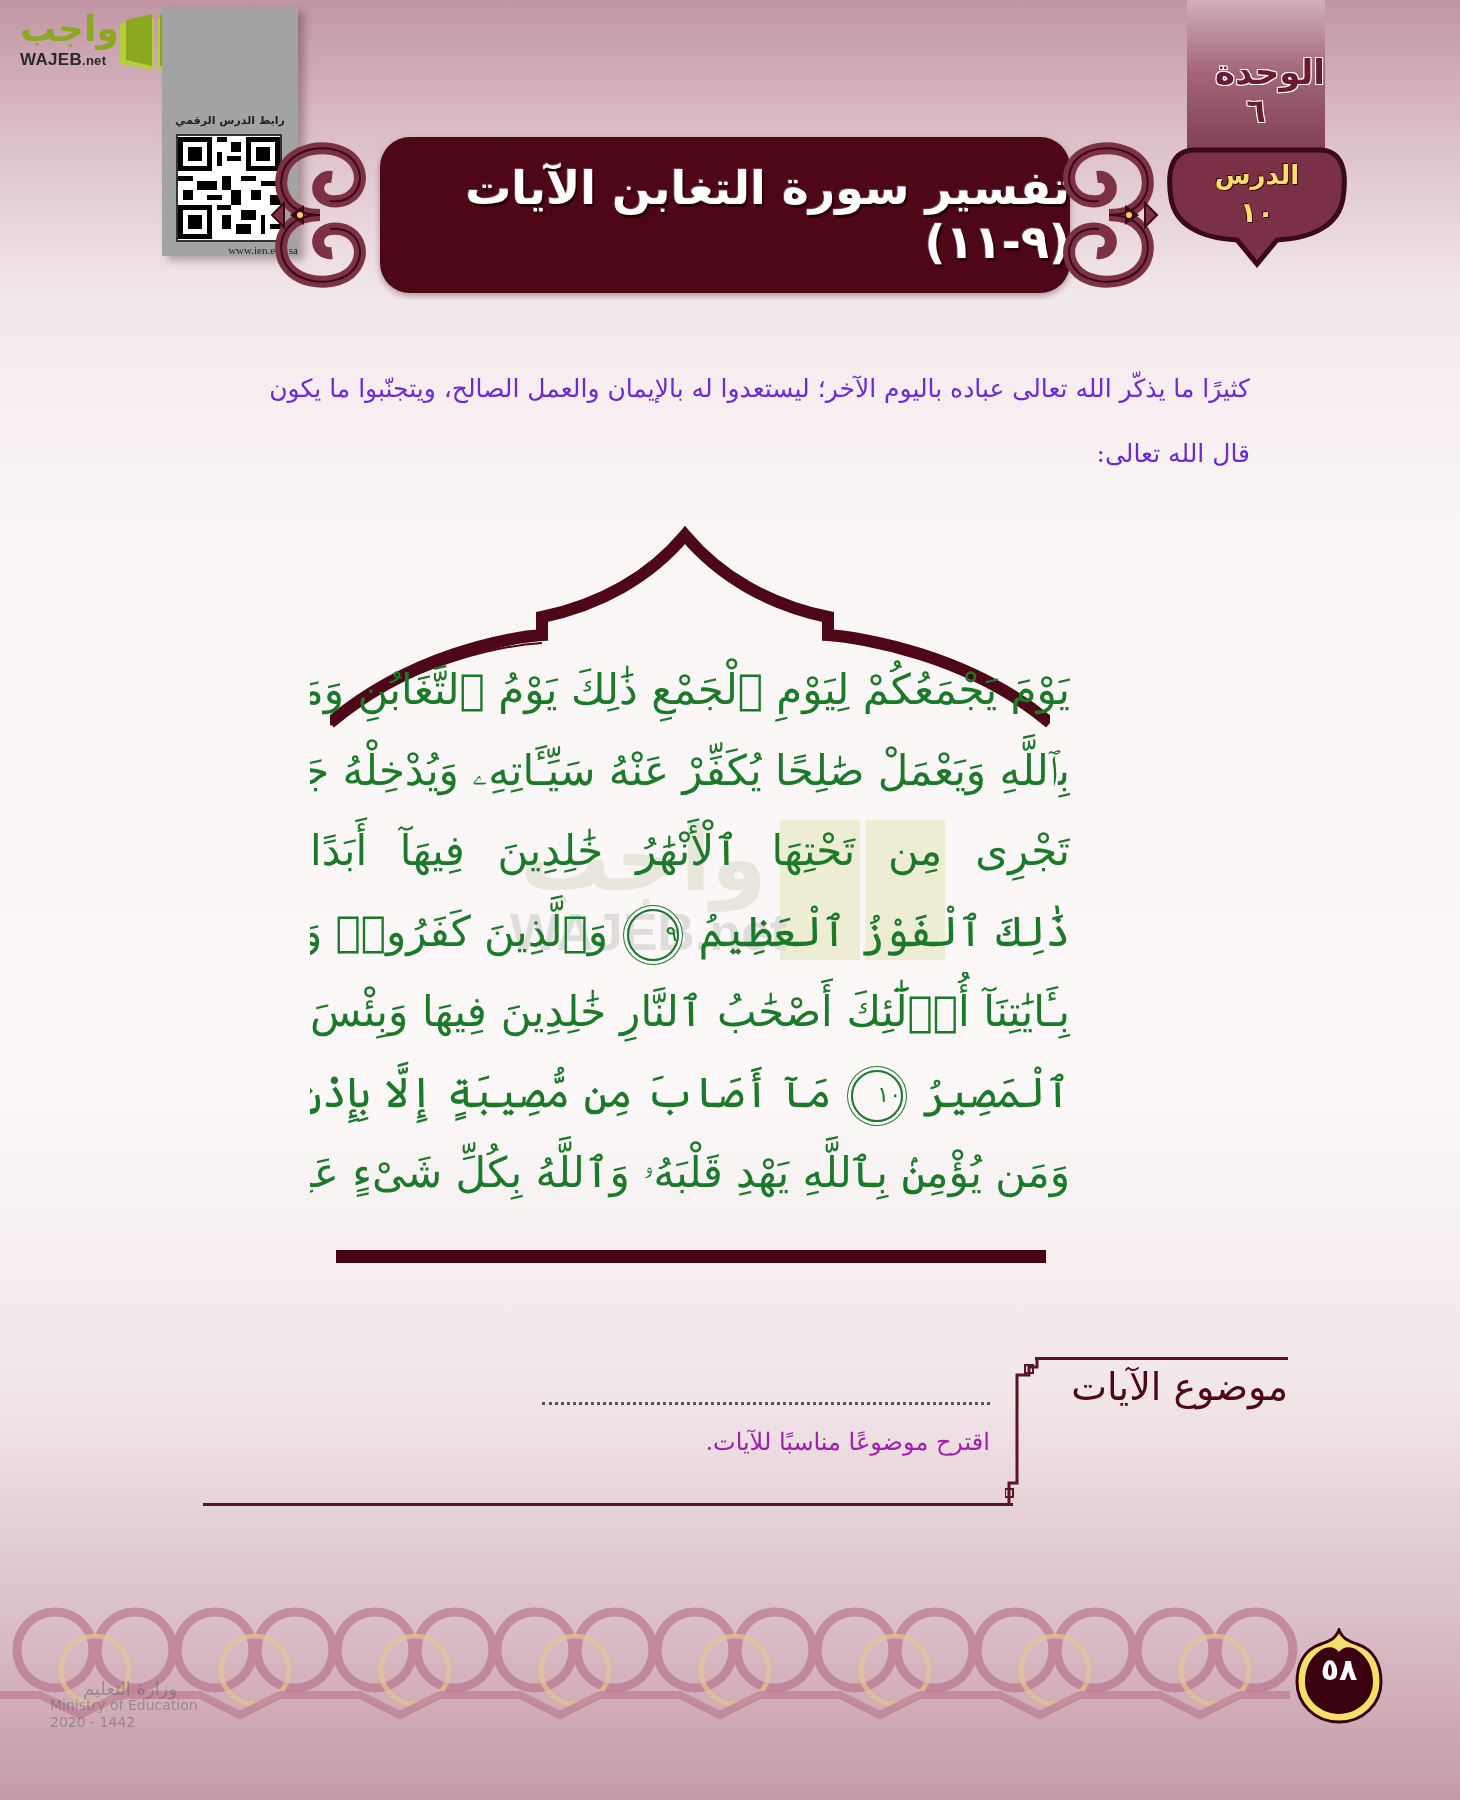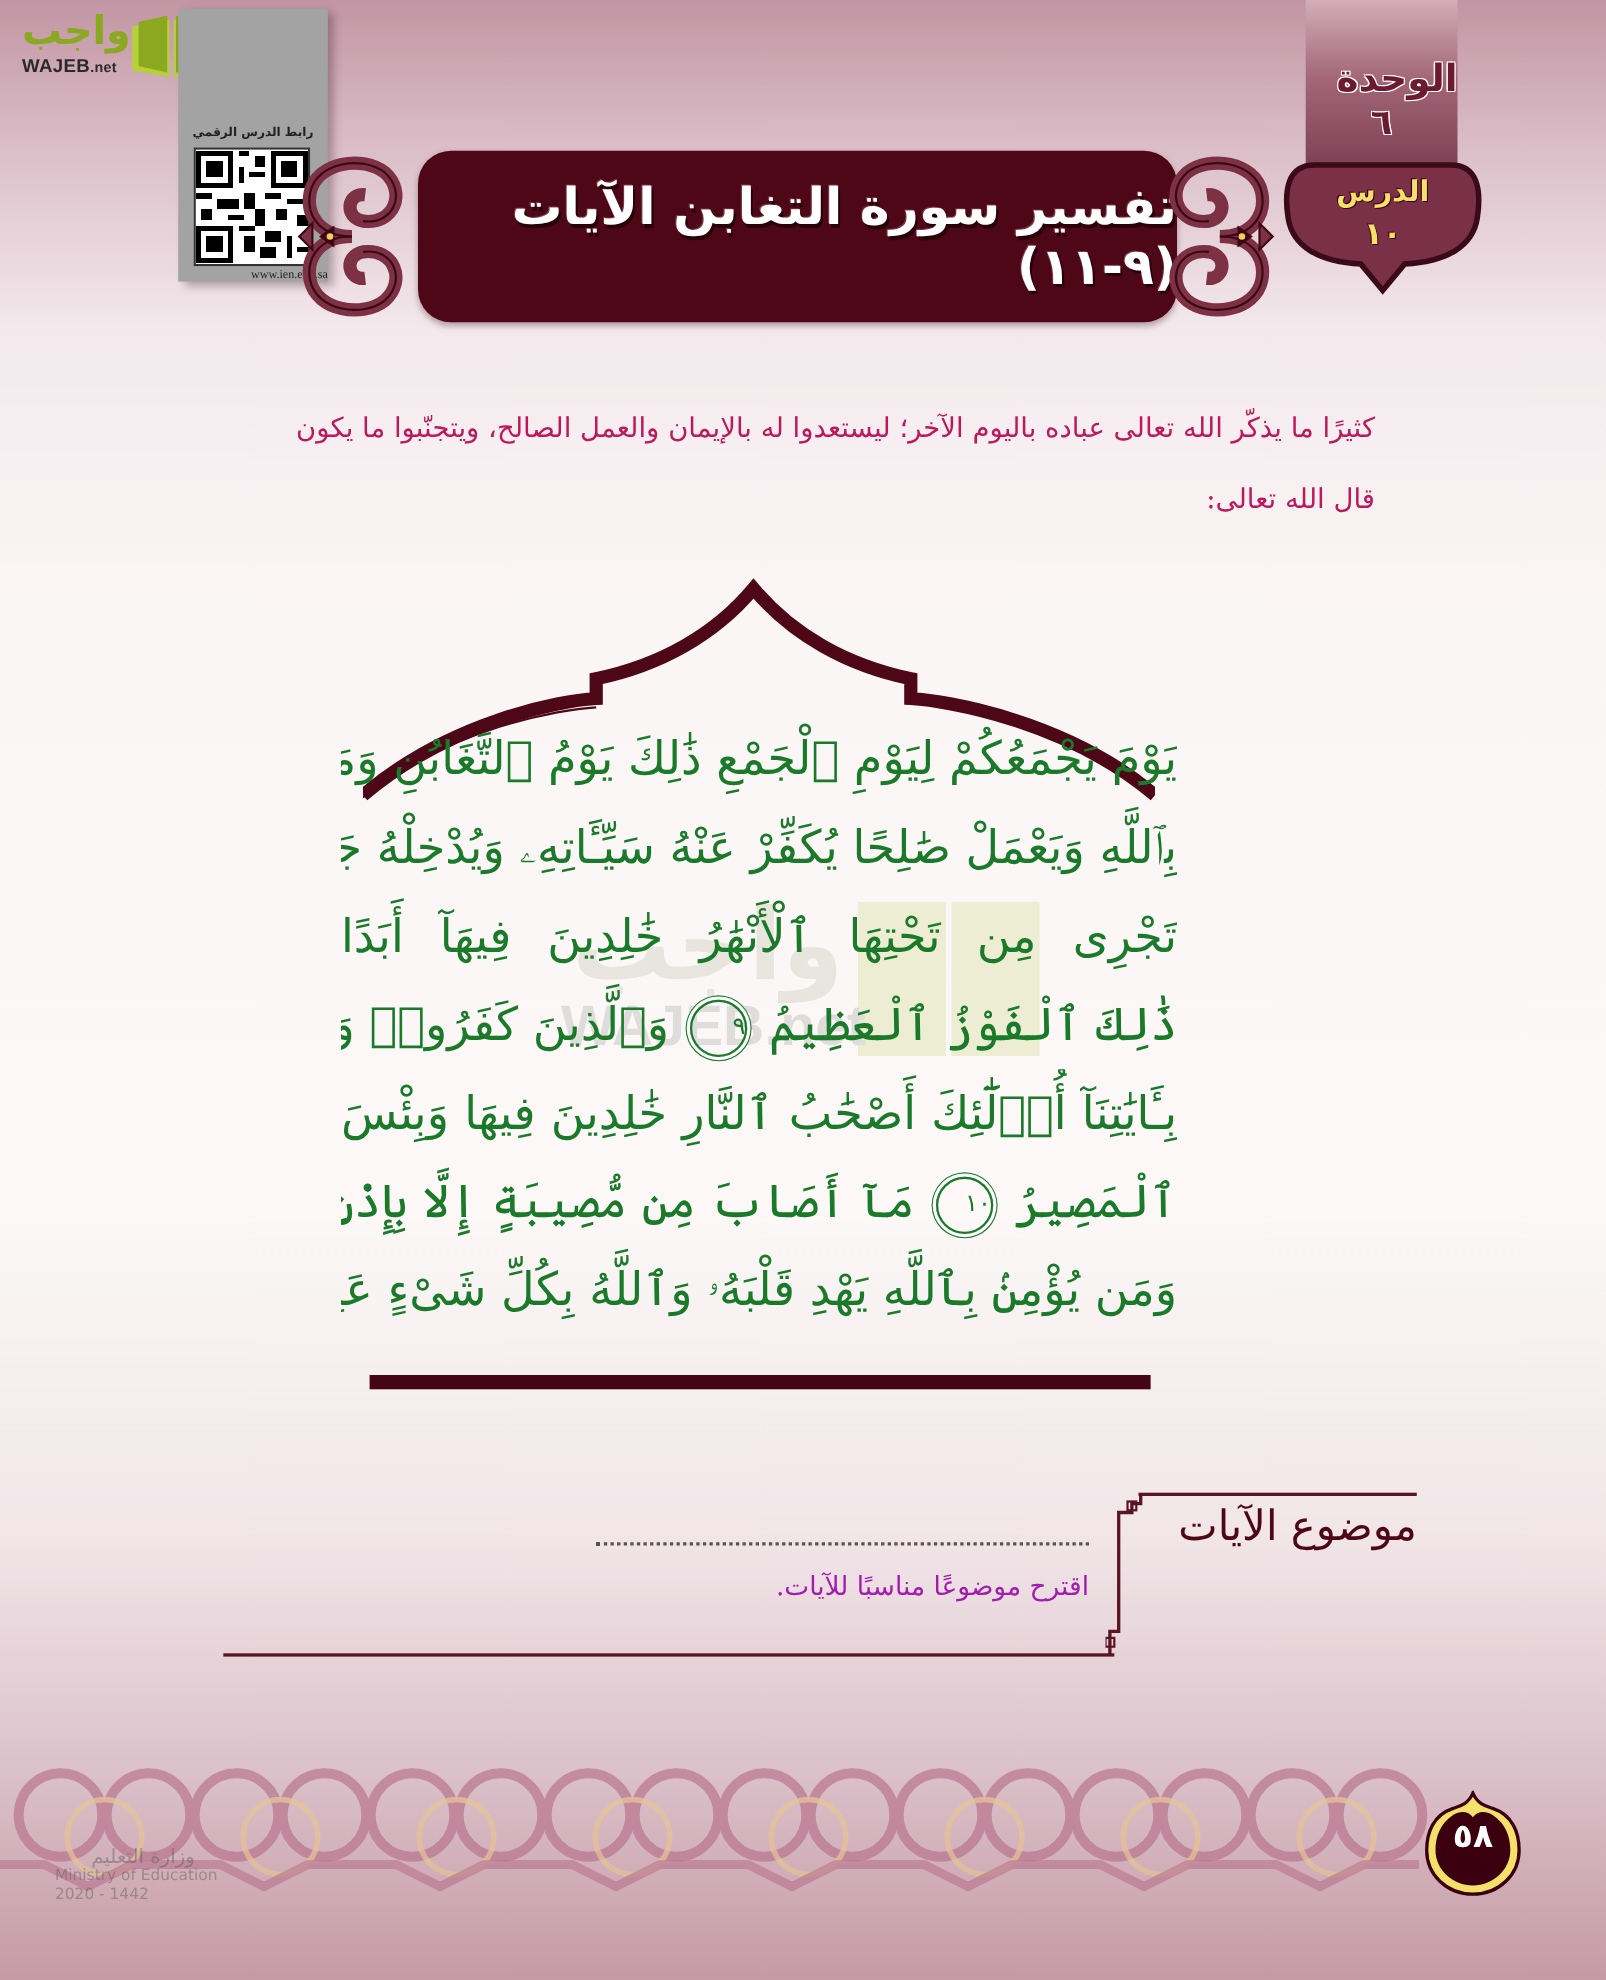--- a/index.html
+++ b/index.html
@@ -50,21 +50,21 @@
     text-shadow: 1px 1px 0 #fff, -1px -1px 0 #fff, 1px -1px 0 #fff, -1px 1px 0 #fff; }
   .lesson-badge { left:1165px; top:142px; width:184px; height:128px; }
   .lesson-label { left:1165px; top:160px; width:184px; text-align:center; font-size:26px; font-weight:bold; color:#f5e06a; direction:rtl;
     text-shadow: 1px 1px 0 #3a0010, -1px -1px 0 #3a0010; }
   .lesson-num { left:1165px; top:196px; width:184px; text-align:center; font-size:28px; font-weight:bold; color:#f5e06a;
     text-shadow: 1px 1px 0 #3a0010, -1px -1px 0 #3a0010; }
 
   
   .intro {
     left:184px; top:356px; width:1066px; direction:rtl; text-align:justify;
-    font-family:"DejaVu Serif", serif; font-size:25px; line-height:65px; color:#be185d;
+    font-family:"DejaVu Serif", serif; font-size:25px; line-height:65px; color:#6d28d9;
     text-align-last:right;
   }
   .intro p { margin:0; }
 
   
   .arch { left:330px; top:525px; width:720px; height:205px; }
   .verse-block {
     left:310px; top:650px; width:760px; direction:rtl;
     font-family:"DejaVu Serif", serif; font-size:42px; color:#1b7a2a;
   }

